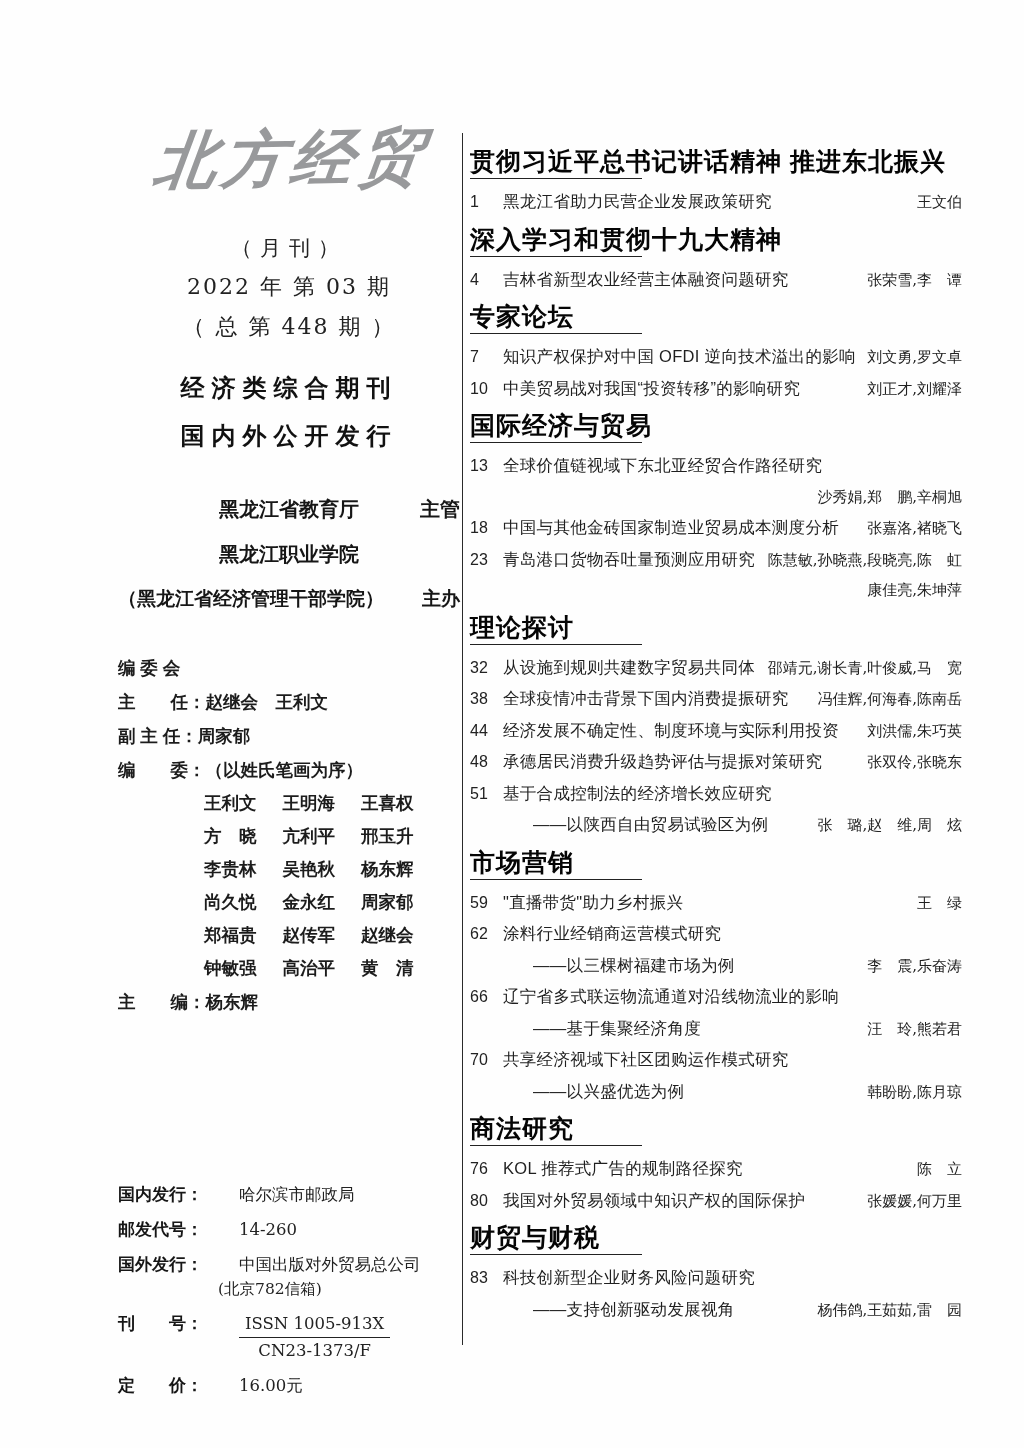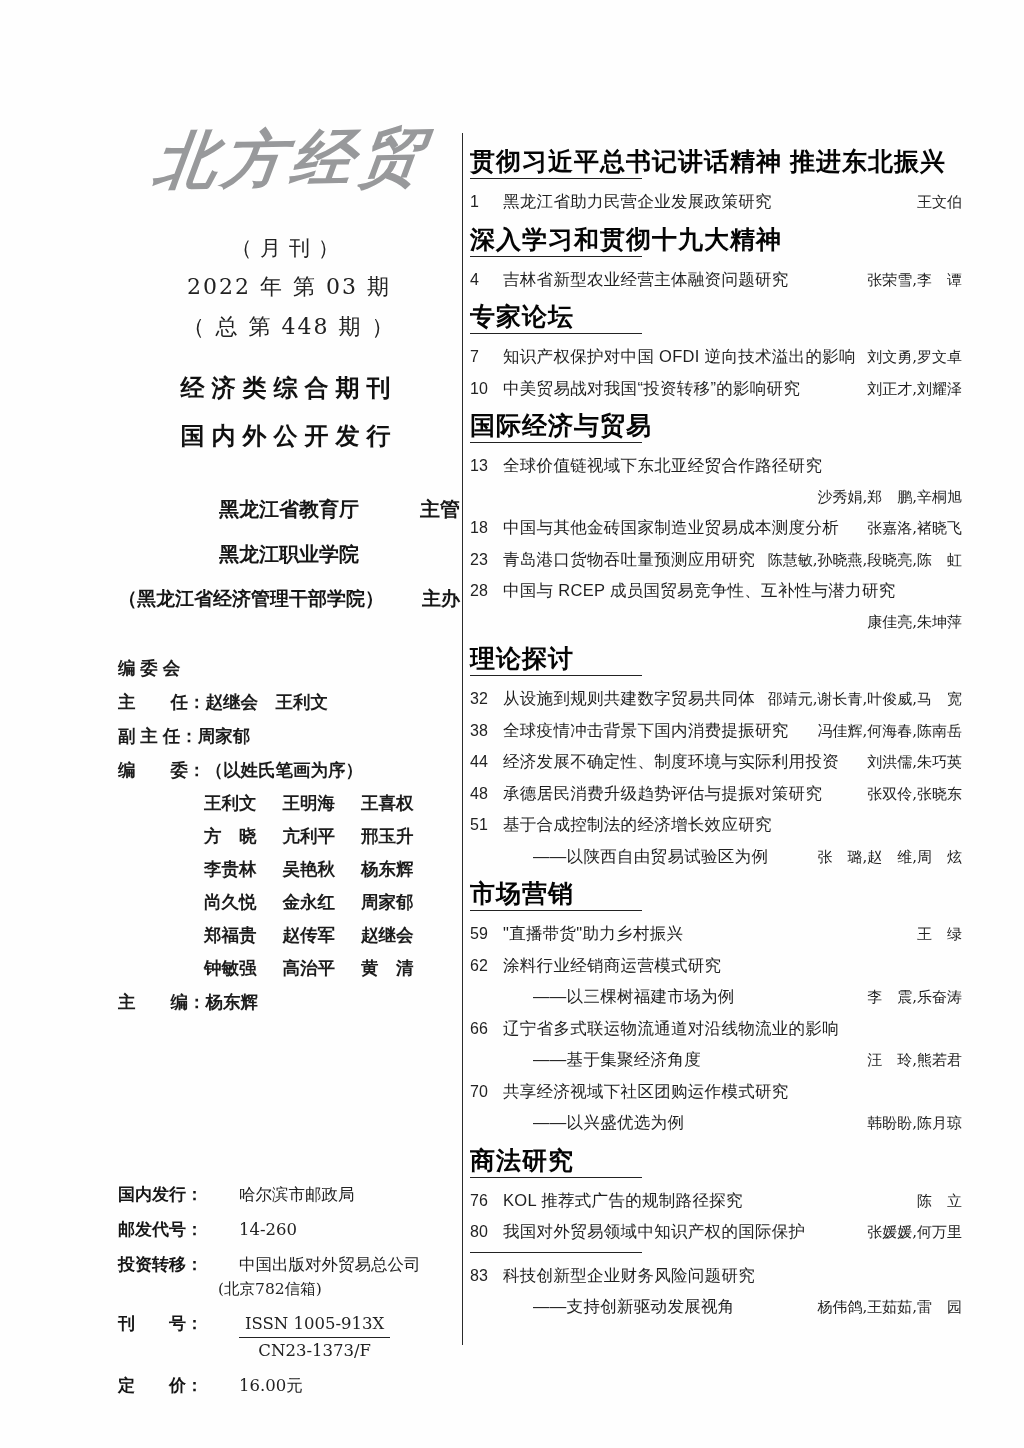--- a/index.html
+++ b/index.html
@@ -146,21 +146,21 @@
     <div class="pub">
       <div class="pub-row">
         <span class="pub-label">国内发行：</span>
         <span class="pub-value">哈尔滨市邮政局</span>
       </div>
       <div class="pub-row">
         <span class="pub-label">邮发代号：</span>
         <span class="pub-value">14-260</span>
       </div>
       <div class="pub-row">
-        <span class="pub-label">投资转移：</span>
+        <span class="pub-label">国外发行：</span>
         <span class="pub-value">中国出版对外贸易总公司</span>
       </div>
       <div class="pub-row no-top">
         <span class="pub-value indent2">(北京782信箱)</span>
       </div>
       <div class="pub-row">
         <span class="pub-label">刊　　号：</span>
         <span class="fraction pub-value">
           <span class="top">ISSN 1005-913X</span>
           <span class="bottom">CN23-1373/F</span>
@@ -227,24 +227,20 @@
           <span class="toc-title">中国与其他金砖国家制造业贸易成本测度分析</span>
           <span class="toc-spacer"></span>
           <span class="toc-authors">张嘉洛,褚晓飞</span>
         </div>
         <div class="toc-row">
           <span class="toc-page">23</span>
           <span class="toc-title">青岛港口货物吞吐量预测应用研究</span>
           <span class="toc-spacer"></span>
           <span class="toc-authors">陈慧敏,孙晓燕,段晓亮,陈　虹</span>
         </div>
-        <div class="toc-row">
-          <span class="toc-page">28</span>
-          <span class="toc-title">中国与 RCEP 成员国贸易竞争性、互补性与潜力研究</span>
-        </div>
         <div class="toc-row authors-line">
           <span class="toc-authors">康佳亮,朱坤萍</span>
         </div>
       </div>
       <div class="toc-section">
         <div class="toc-header">理论探讨</div>
         <div class="toc-underline"></div>
         <div class="toc-row">
           <span class="toc-page">32</span>
           <span class="toc-title">从设施到规则共建数字贸易共同体</span>
@@ -330,20 +326,21 @@
           <span class="toc-authors">陈　立</span>
         </div>
         <div class="toc-row">
           <span class="toc-page">80</span>
           <span class="toc-title">我国对外贸易领域中知识产权的国际保护</span>
           <span class="toc-spacer"></span>
           <span class="toc-authors">张媛媛,何万里</span>
         </div>
       </div>
       <div class="toc-section">
+        <div class="toc-header">财贸与财税</div>
         <div class="toc-underline"></div>
         <div class="toc-row">
           <span class="toc-page">83</span>
           <span class="toc-title">科技创新型企业财务风险问题研究</span>
         </div>
         <div class="toc-row">
           <span class="toc-sub-indent"></span>
           <span class="toc-subtitle">——支持创新驱动发展视角</span>
           <span class="toc-spacer"></span>
           <span class="toc-authors">杨伟鸽,王茹茹,雷　园</span>

